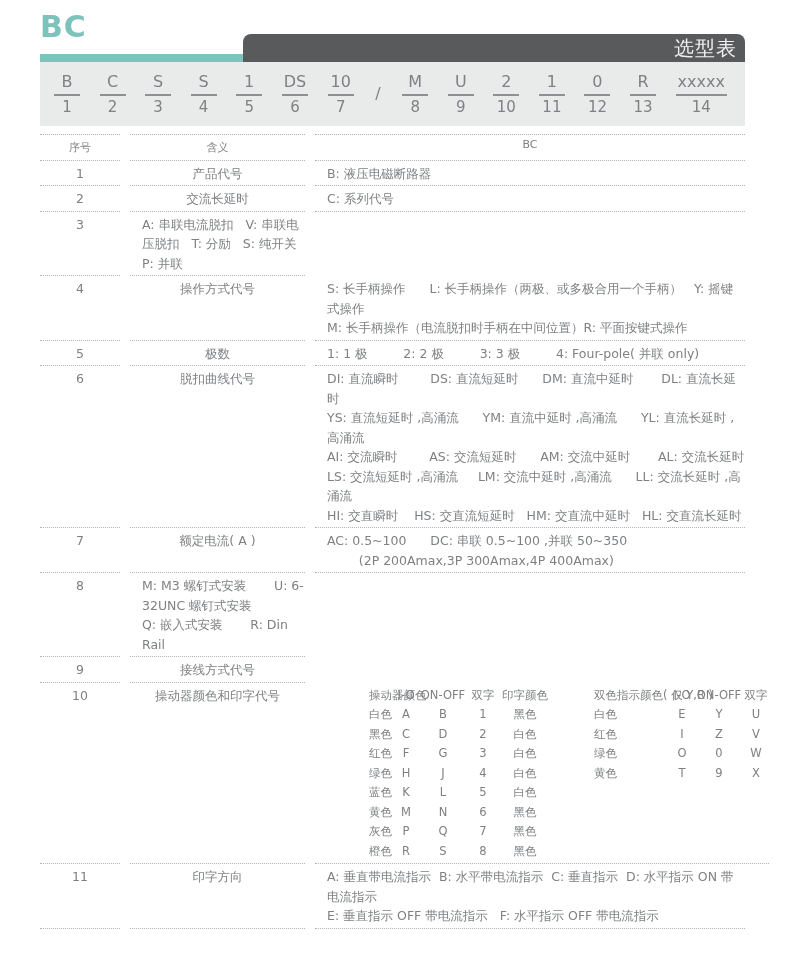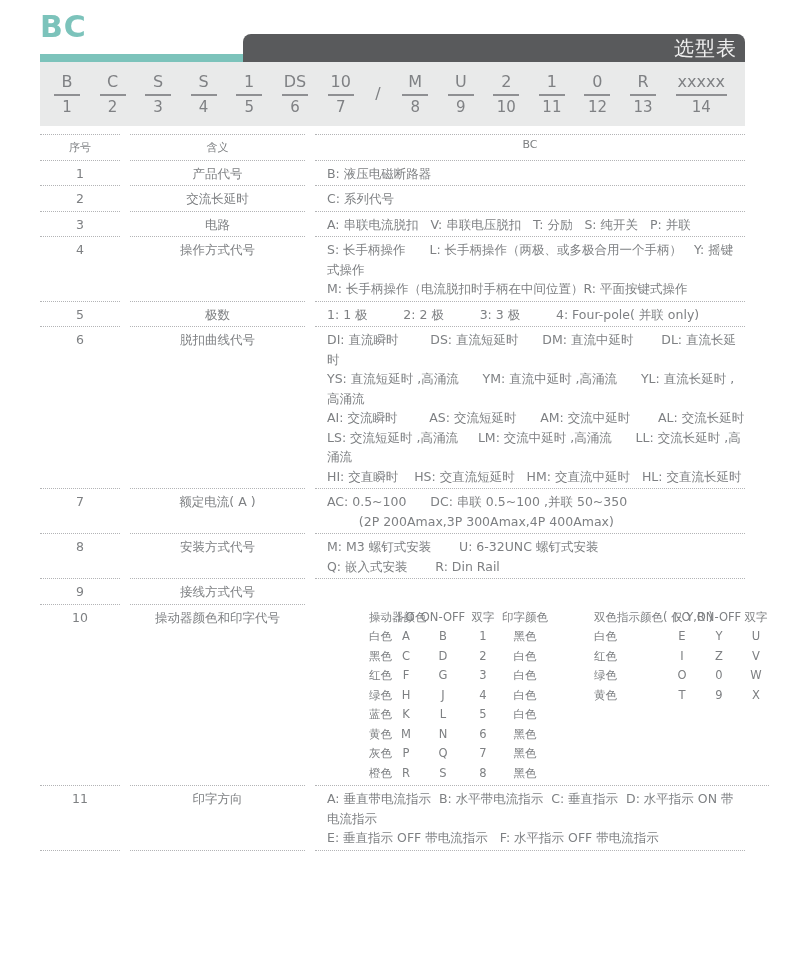--- a/index.html
+++ b/index.html
@@ -146,21 +146,20 @@
       </div>
       <div class="t-row">
         <div class="c-no">2</div>
         <div class="c-meaning">交流长延时</div>
         <div class="c-bc">
           <div class="line">C: 系列代号</div>
         </div>
       </div>
       <div class="t-row">
         <div class="c-no">3</div>
-        <div class="c-meaning">电路</div>
         <div class="c-bc">
           <div class="line">A: 串联电流脱扣   V: 串联电压脱扣   T: 分励   S: 纯开关   P: 并联</div>
         </div>
       </div>
       <div class="t-row">
         <div class="c-no">4</div>
         <div class="c-meaning">操作方式代号</div>
         <div class="c-bc">
           <div class="line">S: 长手柄操作      L: 长手柄操作（两极、或多极合用一个手柄）   Y: 摇键式操作</div>
           <div class="line">M: 长手柄操作（电流脱扣时手柄在中间位置）R: 平面按键式操作</div>
@@ -187,21 +186,20 @@
       <div class="t-row">
         <div class="c-no">7</div>
         <div class="c-meaning">额定电流( A )</div>
         <div class="c-bc">
           <div class="line">AC: 0.5~100      DC: 串联 0.5~100 ,并联 50~350</div>
           <div class="line">        (2P 200Amax,3P 300Amax,4P 400Amax)</div>
         </div>
       </div>
       <div class="t-row">
         <div class="c-no">8</div>
-        <div class="c-meaning">安装方式代号</div>
         <div class="c-bc">
           <div class="line">M: M3 螺钉式安装       U: 6-32UNC 螺钉式安装</div>
           <div class="line">Q: 嵌入式安装       R: Din Rail</div>
         </div>
       </div>
       <div class="t-row">
         <div class="c-no">9</div>
         <div class="c-meaning">接线方式代号</div>
       </div>
       <div class="t-row">

